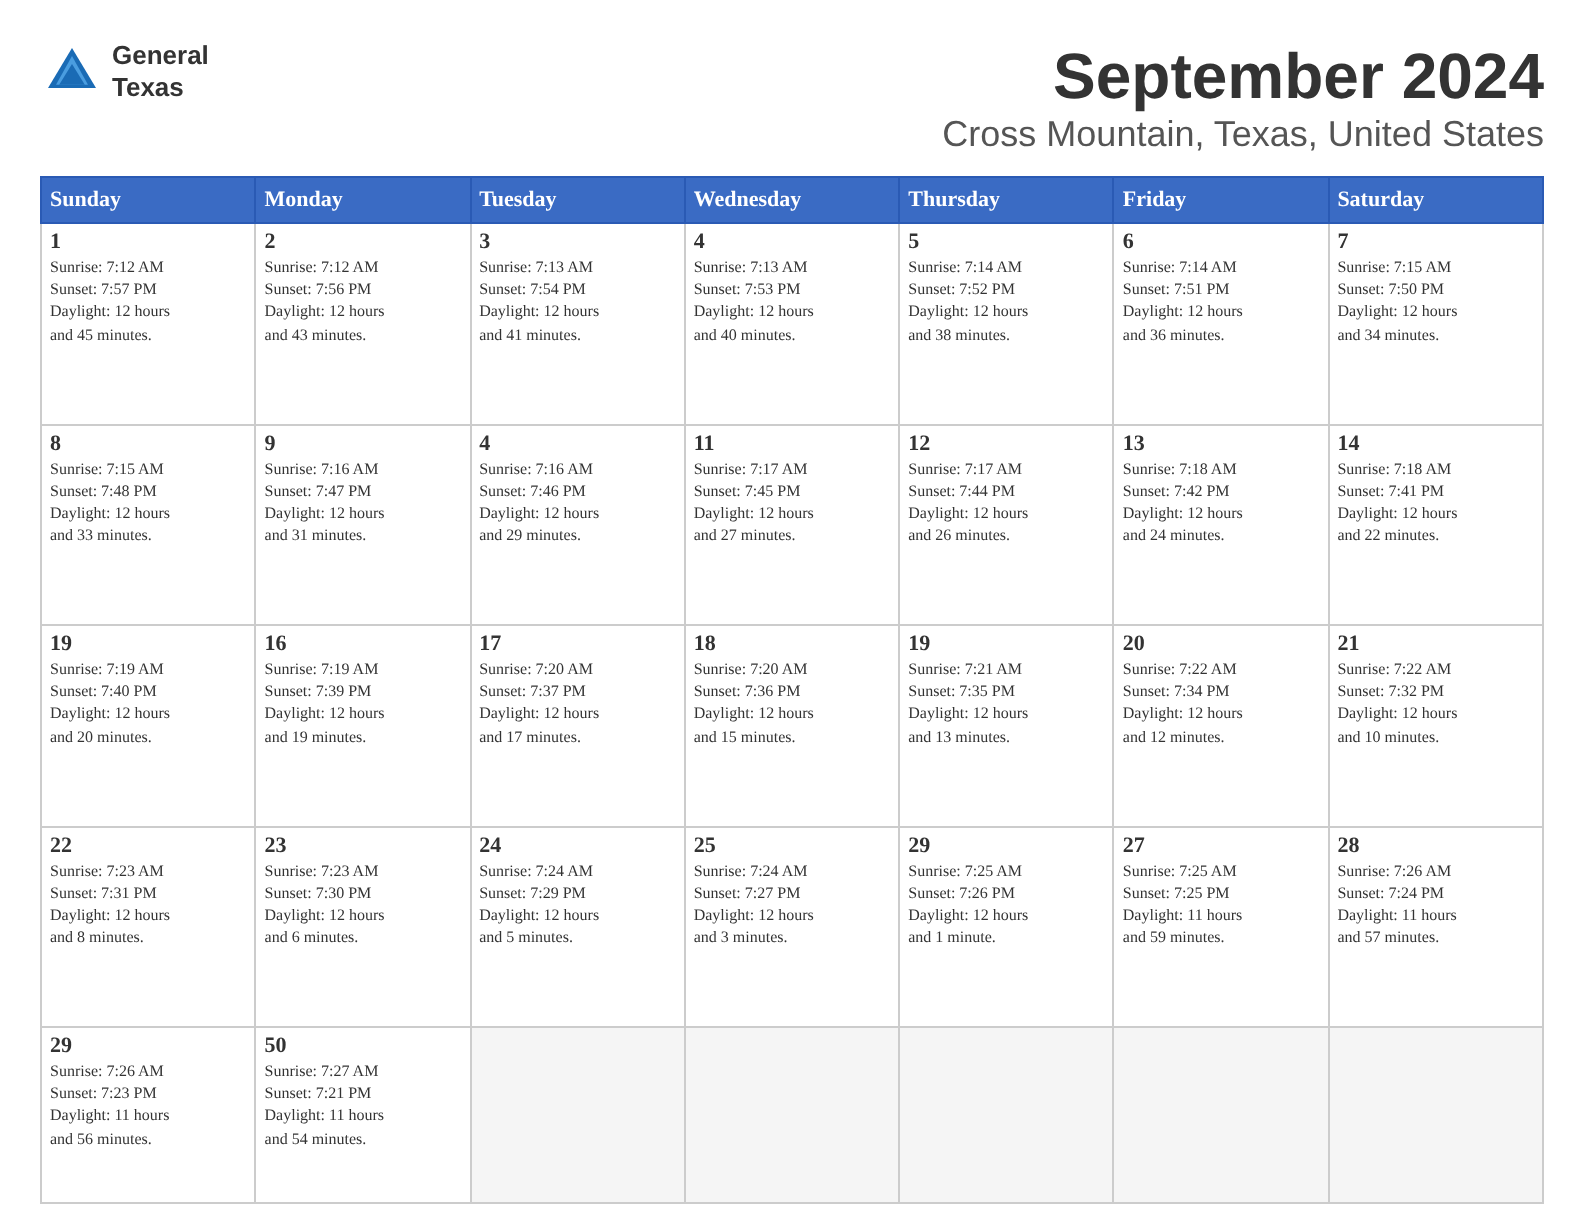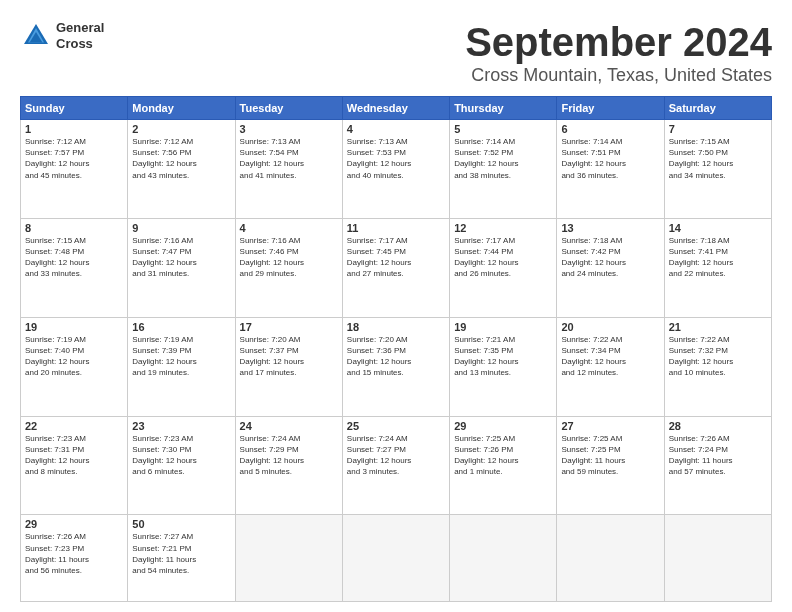--- a/index.html
+++ b/index.html
@@ -35,37 +35,38 @@
       line-height: 1.2;
     }
     .logo-icon {
       width: 32px;
       height: 32px;
     }
     .title-block {
       text-align: right;
     }
     .month-title {
-      font-size: 40px;
+      font-size: 32px;
       font-weight: bold;
       color: #333;
     }
     .location {
       font-size: 18px;
       color: #555;
     }
     .calendar {
       flex: 1;
       display: flex;
       flex-direction: column;
     }
     table {
       width: 100%;
       border-collapse: collapse;
       flex: 1;
+      font-family: Liberation Serif, serif;
     }
     thead th {
       background: #3a6bc4;
       color: white;
       font-size: 11px;
       font-weight: bold;
       padding: 5px 4px;
       text-align: left;
       border: 1px solid #2a5ab4;
     }
@@ -103,21 +104,21 @@
 <div class="page">
   <div class="header">
     <div class="logo">
       <svg class="logo-icon" viewBox="0 0 40 40">
         <polygon points="20,5 35,30 5,30" fill="#1a6bb5"></polygon>
         <polygon points="20,10 30,28 10,28" fill="#4a9de0"></polygon>
         <polygon points="20,15 28,28 12,28" fill="#1a6bb5"></polygon>
       </svg>
       <div class="logo-text">
         <div>General</div>
-        <div>Cross</div>
+        <div>Texas</div>
       </div>
     </div>
     <div class="title-block">
       <div class="month-title">September 2024</div>
       <div class="location">Cross Mountain, Texas, United States</div>
     </div>
   </div>
 
   <div class="calendar">
     <table>

